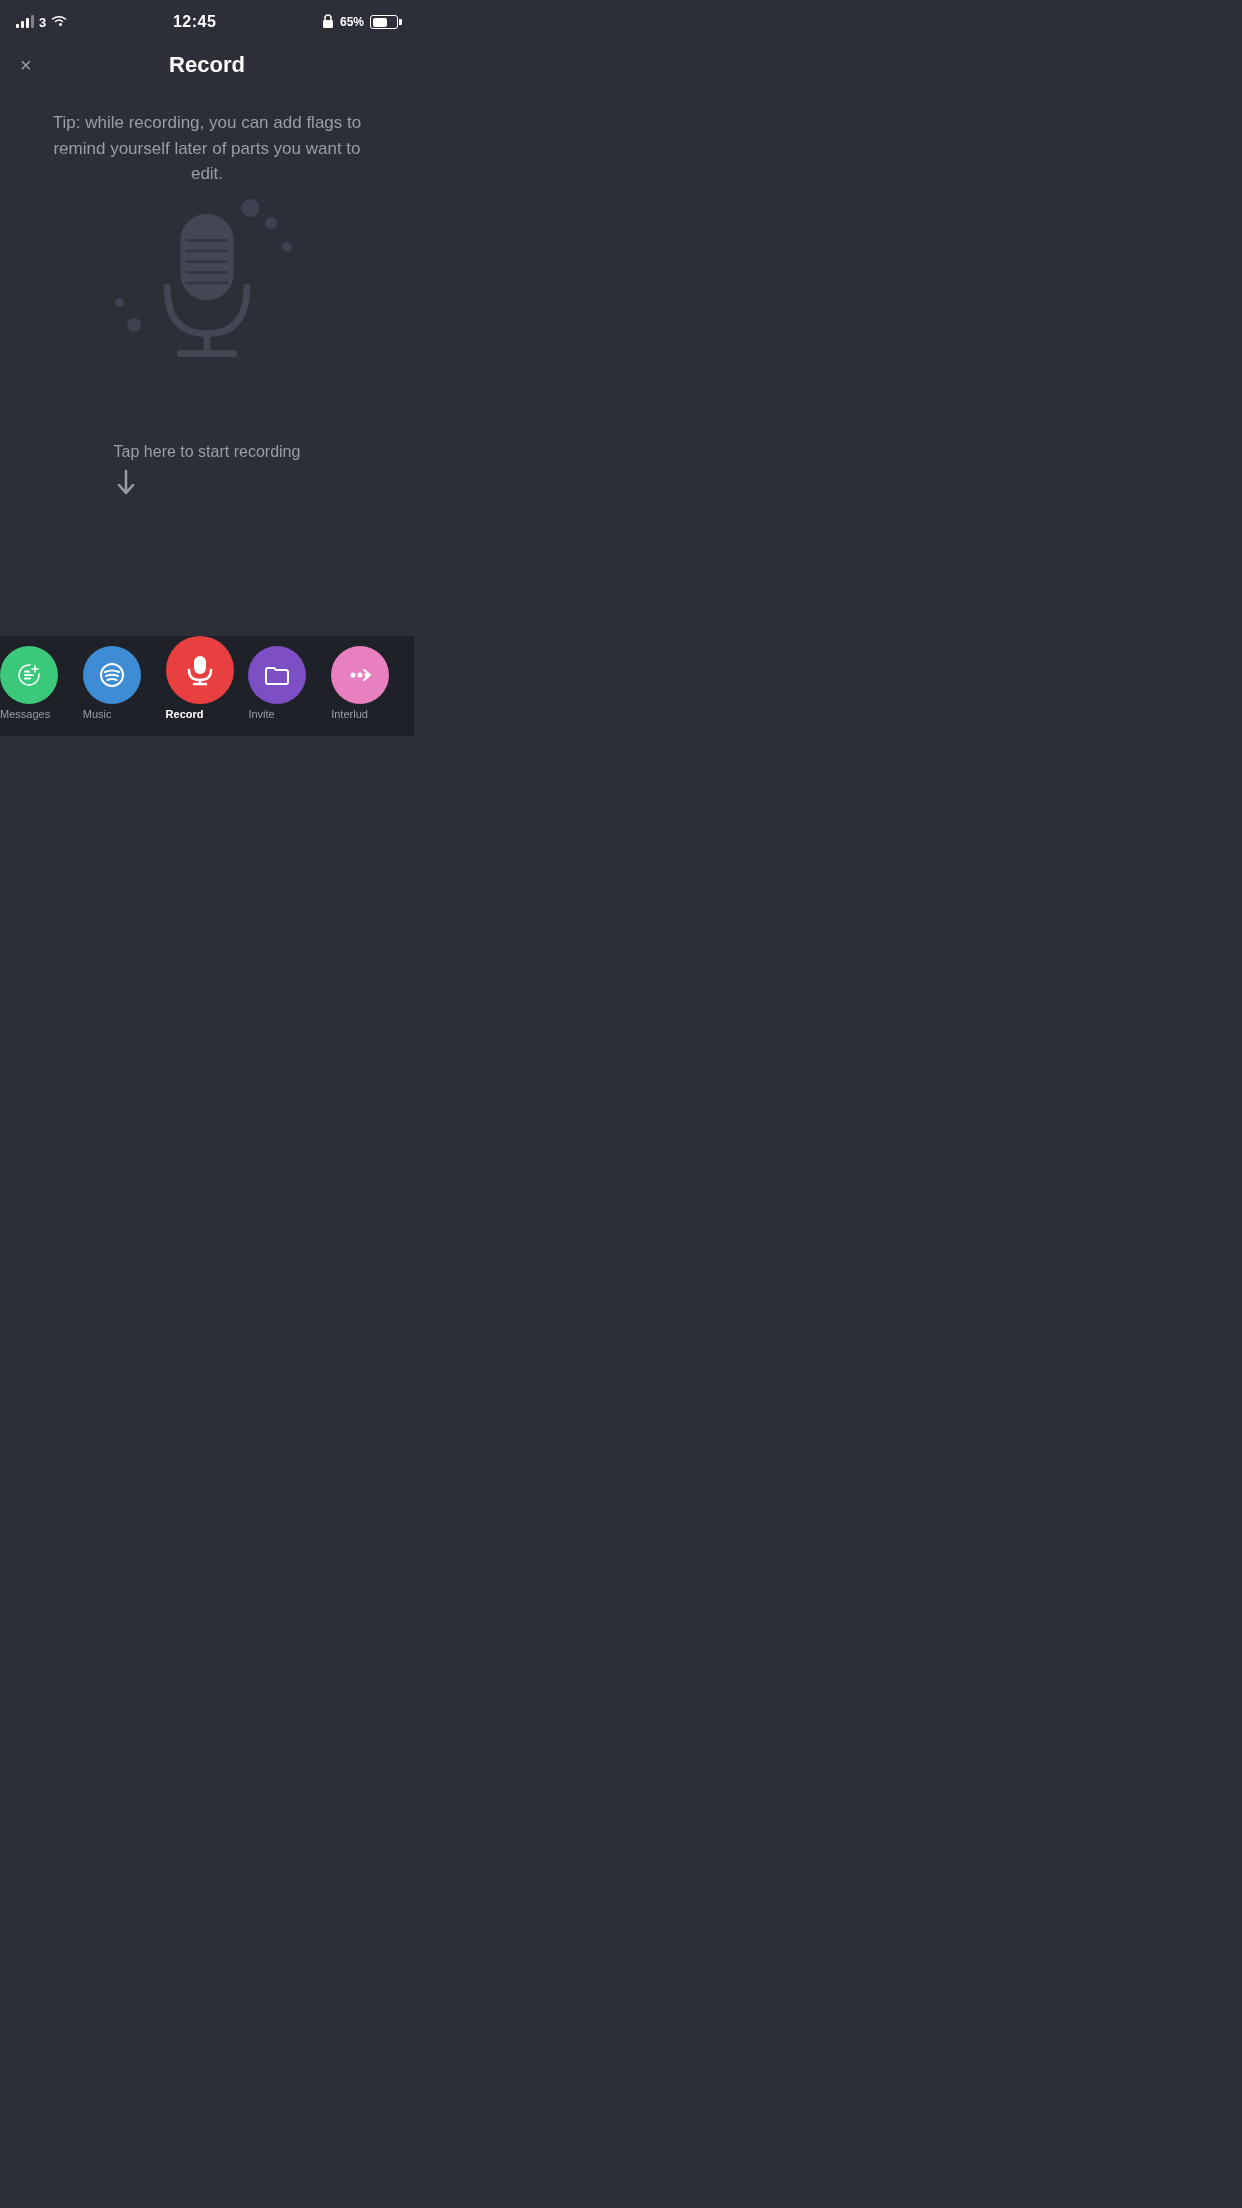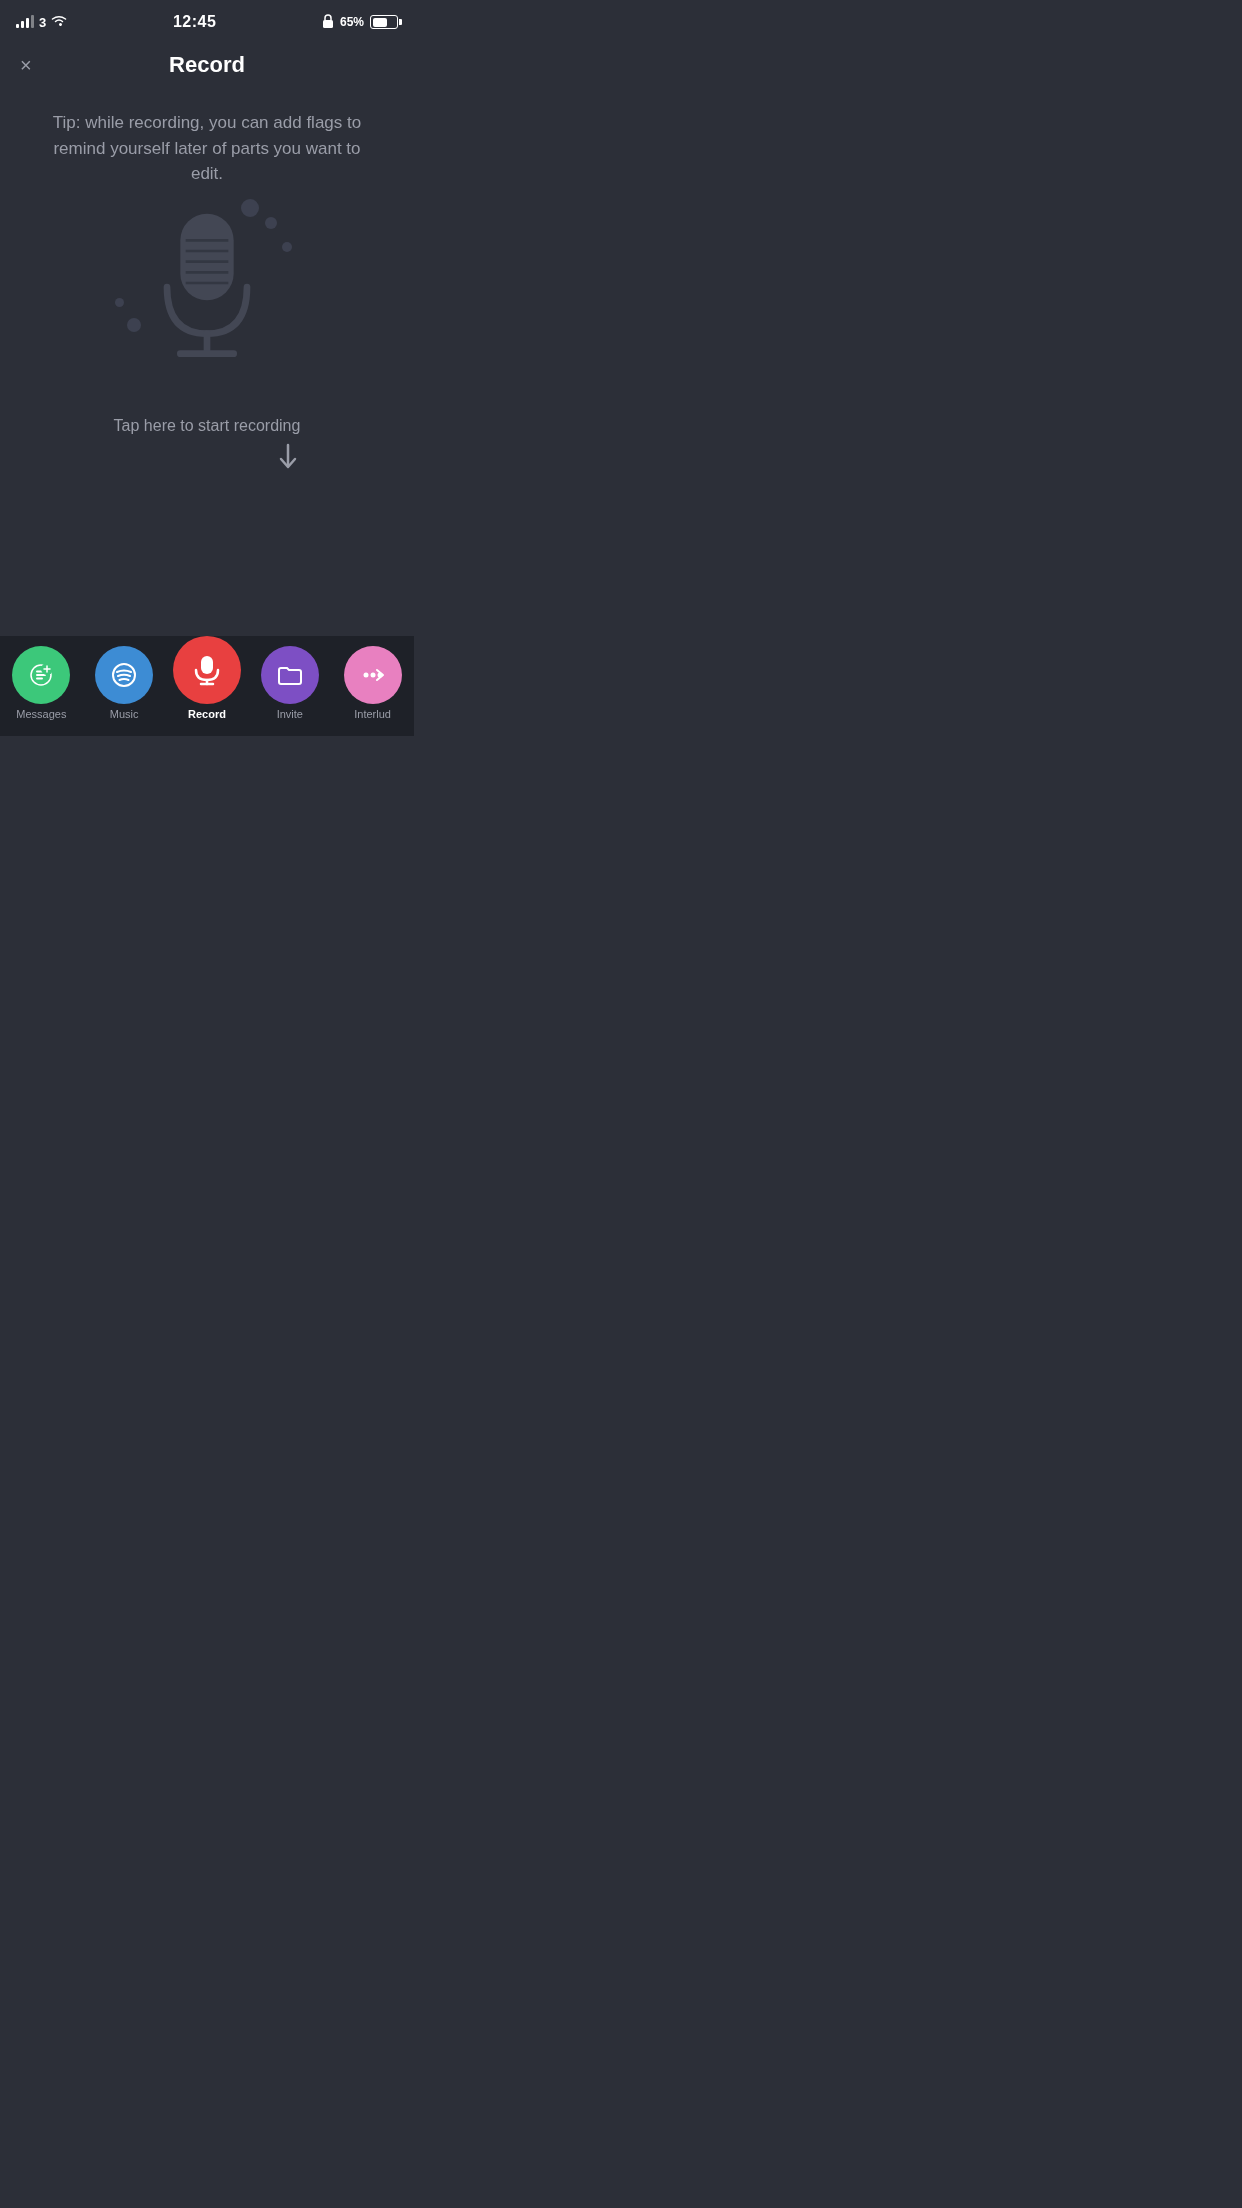--- a/index.html
+++ b/index.html
@@ -167,22 +167,23 @@
       font-size: 18px;
       font-weight: 600;
       cursor: pointer;
       margin-bottom: 50px;
     }
 
     
     .tap-section {
       display: flex;
       flex-direction: column;
-      align-items: flex-end;
+      align-items: flex-start;
       gap: 8px;
+      margin-top: 26px;
     }
 
     .tap-text {
       font-size: 16px;
       color: #9a9da8;
     }
 
     .arrow-down {
       width: 24px;
       height: 30px;
@@ -198,21 +199,21 @@
       background-color: #1e2128;
       display: flex;
       align-items: flex-start;
       justify-content: space-around;
       padding-top: 10px;
     }
 
     .tab-item {
       display: flex;
       flex-direction: column;
-      align-items: center;
+      align-items: flex-start;
       gap: 4px;
       cursor: pointer;
       flex: 1;
     }
 
     .tab-icon-circle {
       width: 58px;
       height: 58px;
       border-radius: 50%;
       display: flex;

